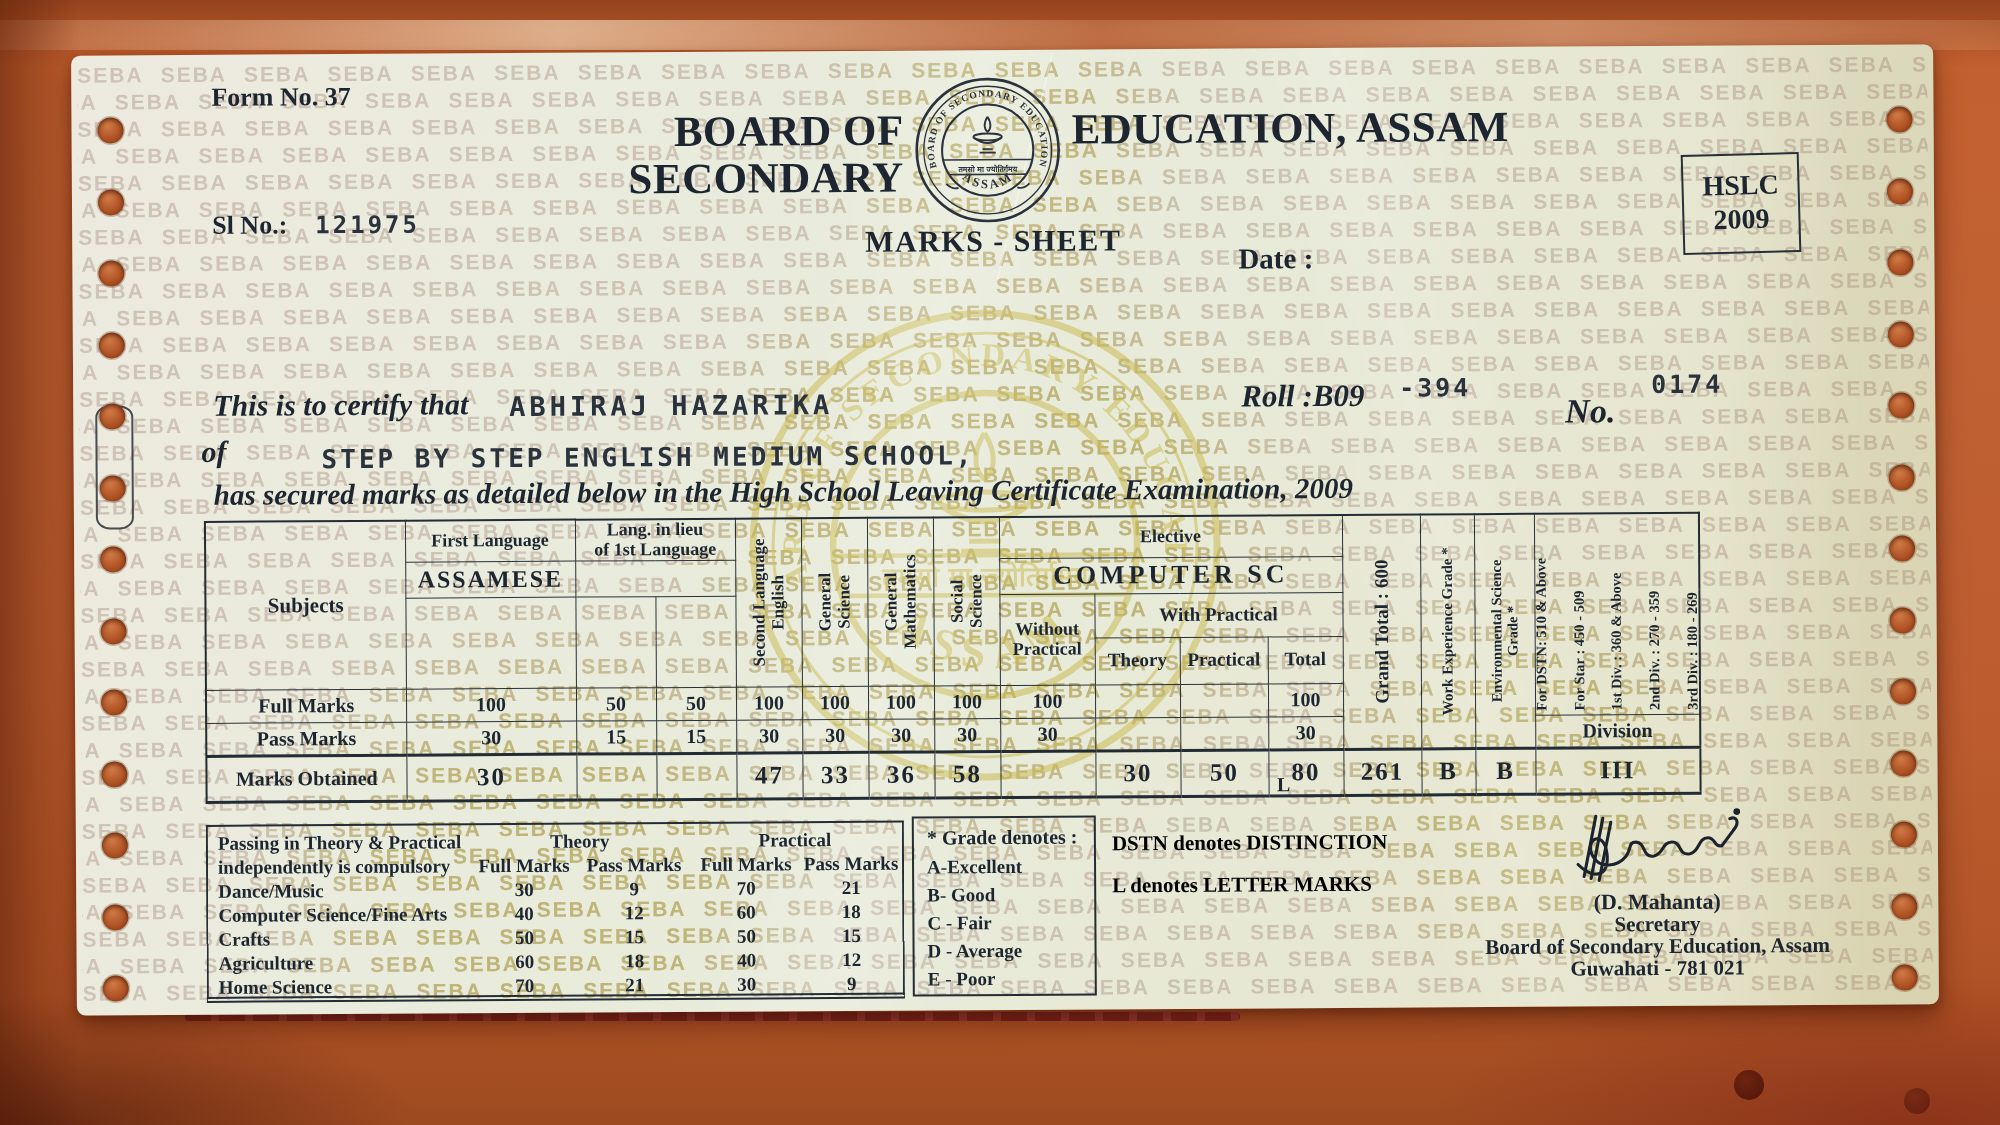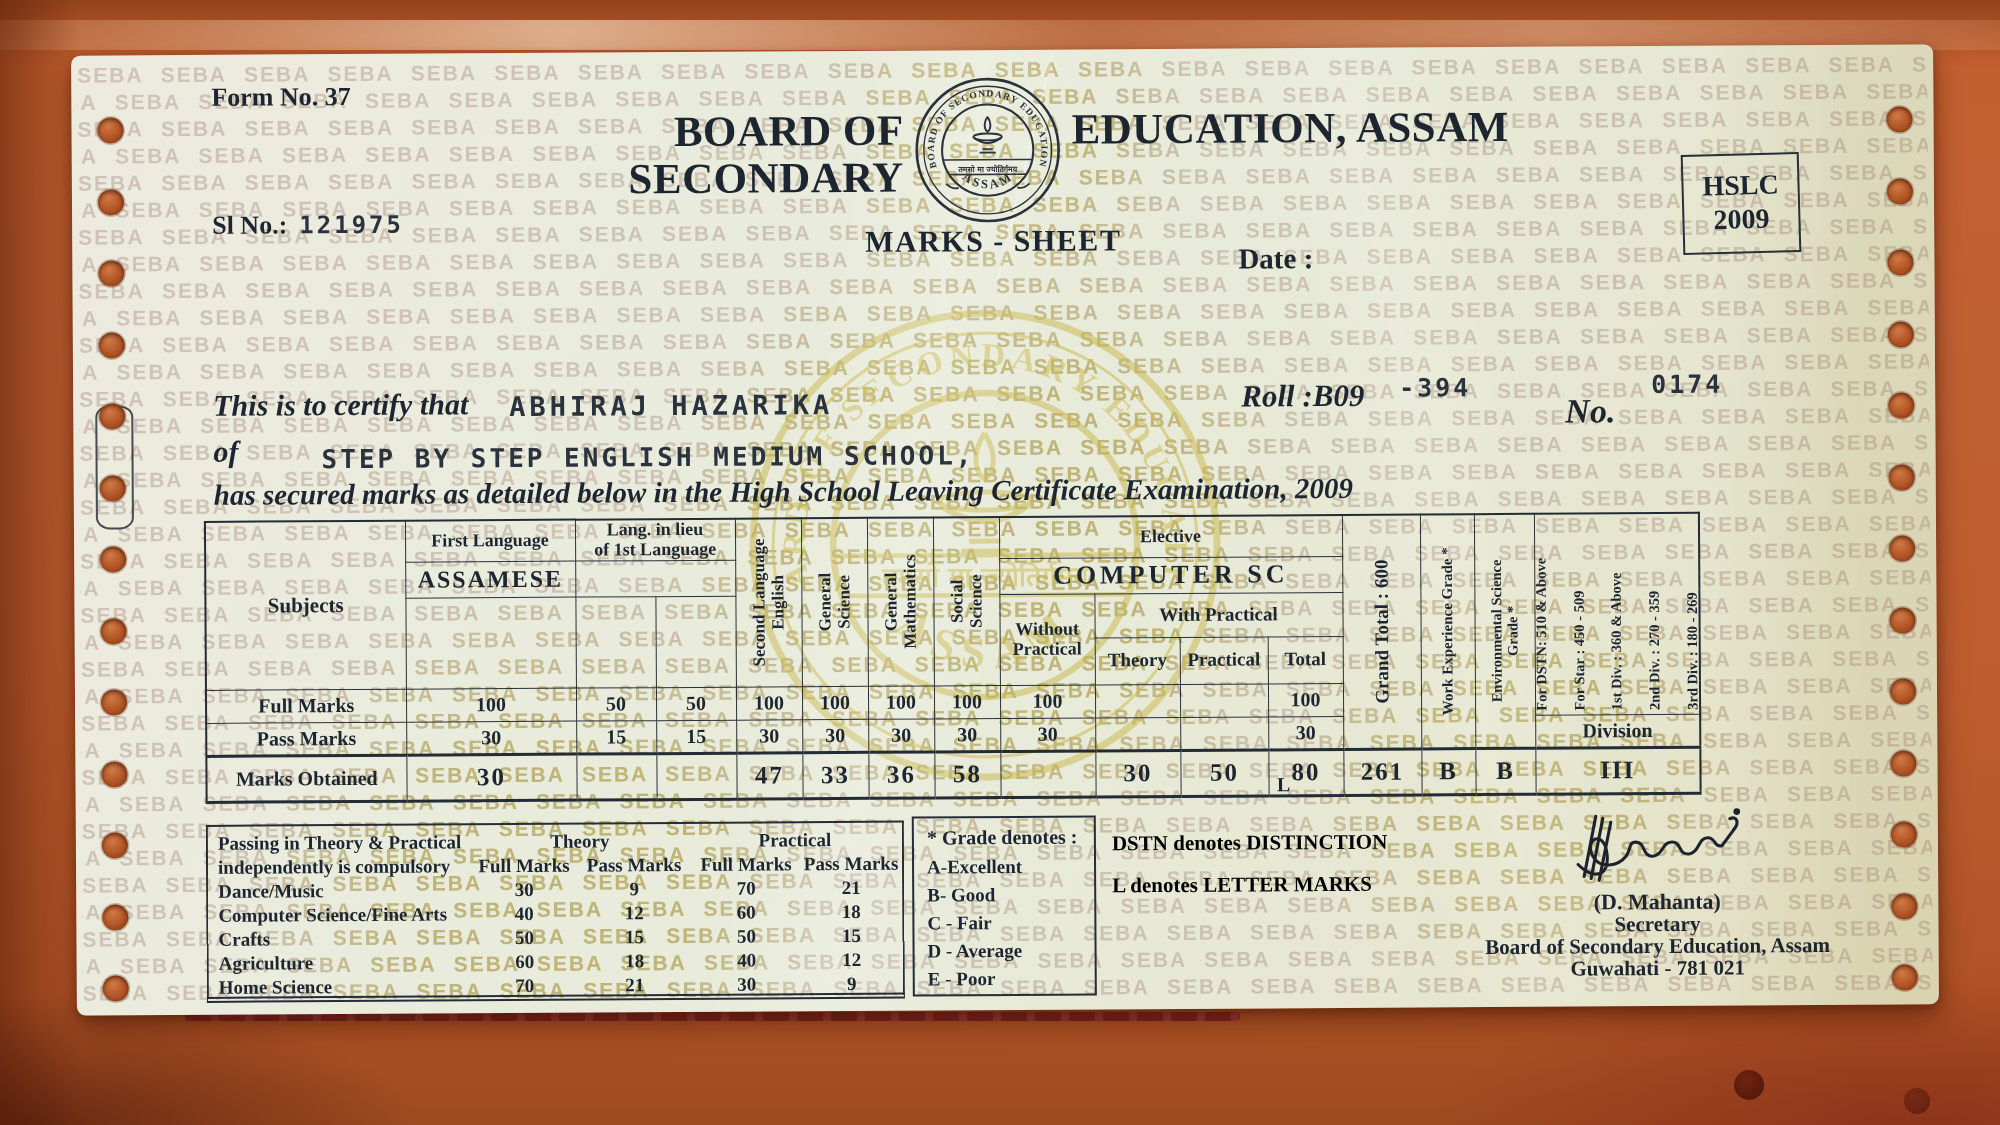--- a/index.html
+++ b/index.html
@@ -52,35 +52,35 @@
 
   .ink{color:#1d2530;}
   .dm{font-family:"DejaVu Sans Mono",monospace;font-weight:bold;color:#2a323d;}
 
   
   .form-no{position:absolute;left:140px;top:28px;font:bold 26px "Liberation Serif",serif;}
   .title-left{position:absolute;left:318px;top:56px;width:514px;text-align:right;font:bold 43px/1.1 "Liberation Serif",serif;letter-spacing:.5px;}
   .title-right{position:absolute;left:1000px;top:56px;font:bold 43px/1.1 "Liberation Serif",serif;letter-spacing:.5px;}
   .logo{position:absolute;left:840px;top:24px;}
   .sl-no{position:absolute;left:140px;top:156px;font:bold 26px "Liberation Serif",serif;}
-  .sl-no .dm{font-size:24px;margin-left:12px;letter-spacing:3px;}
+  .sl-no .dm{font-size:24px;margin-left:28px;letter-spacing:3px;}
   .marks-sheet{position:absolute;left:770px;top:174px;width:302px;text-align:center;font:bold 30px "Liberation Serif",serif;letter-spacing:1.5px;}
   .date-row{position:absolute;left:1166px;top:194px;font:bold 29px "Liberation Serif",serif;}
   .hslc-box{position:absolute;left:1610px;top:108px;width:118px;height:100px;border:2.5px solid #272f39;
     text-align:center;font:bold 28px/34px "Liberation Serif",serif;padding-top:13px;transform:rotate(-1.2deg);}
 
   
   .it{font-style:italic;font-weight:bold;font-family:"Liberation Serif",serif;}
   .cert-1{position:absolute;left:140px;top:334px;font-size:30px;}
   .cert-name{position:absolute;left:436px;top:338px;font-size:27px;letter-spacing:4px;}
   .roll-label{position:absolute;left:1168px;top:330px;font-size:31px;}
   .roll-value{position:absolute;left:1326px;top:326px;font-size:25px;letter-spacing:3px;}
   .no-label{position:absolute;left:1492px;top:346px;font-size:34px;}
   .no-value{position:absolute;left:1578px;top:324px;font-size:25px;letter-spacing:3px;}
-  .cert-2{position:absolute;left:140px;top:380px;font-size:30px;}
+  .cert-2{position:absolute;left:128px;top:380px;font-size:30px;}
   .cert-school{position:absolute;left:248px;top:390px;font-size:26px;letter-spacing:3px;}
   .cert-3{position:absolute;left:140px;top:424px;font-size:29px;}
 
   
   .mt-wrap{position:absolute;left:130px;top:466px;}
   table.mt{border-collapse:collapse;table-layout:fixed;border:2.6px solid #232b35;}
   table.mt td{border:1.6px solid #2a3139;position:relative;padding:0;text-align:center;vertical-align:middle;
     font-family:"Liberation Serif",serif;color:#1d2530;overflow:hidden;}
   tr.r1{height:38px;} tr.r2{height:36px;} tr.r3{height:44px;} tr.r4{height:47px;}
   tr.r5{height:33px;} tr.r6{height:33px;} tr.r7{height:46px;}

